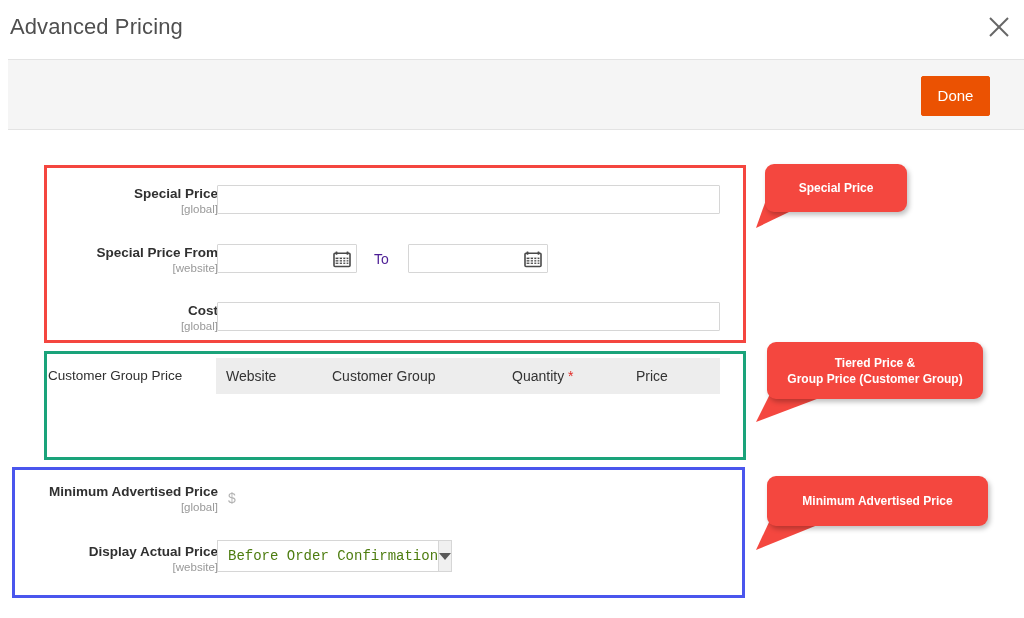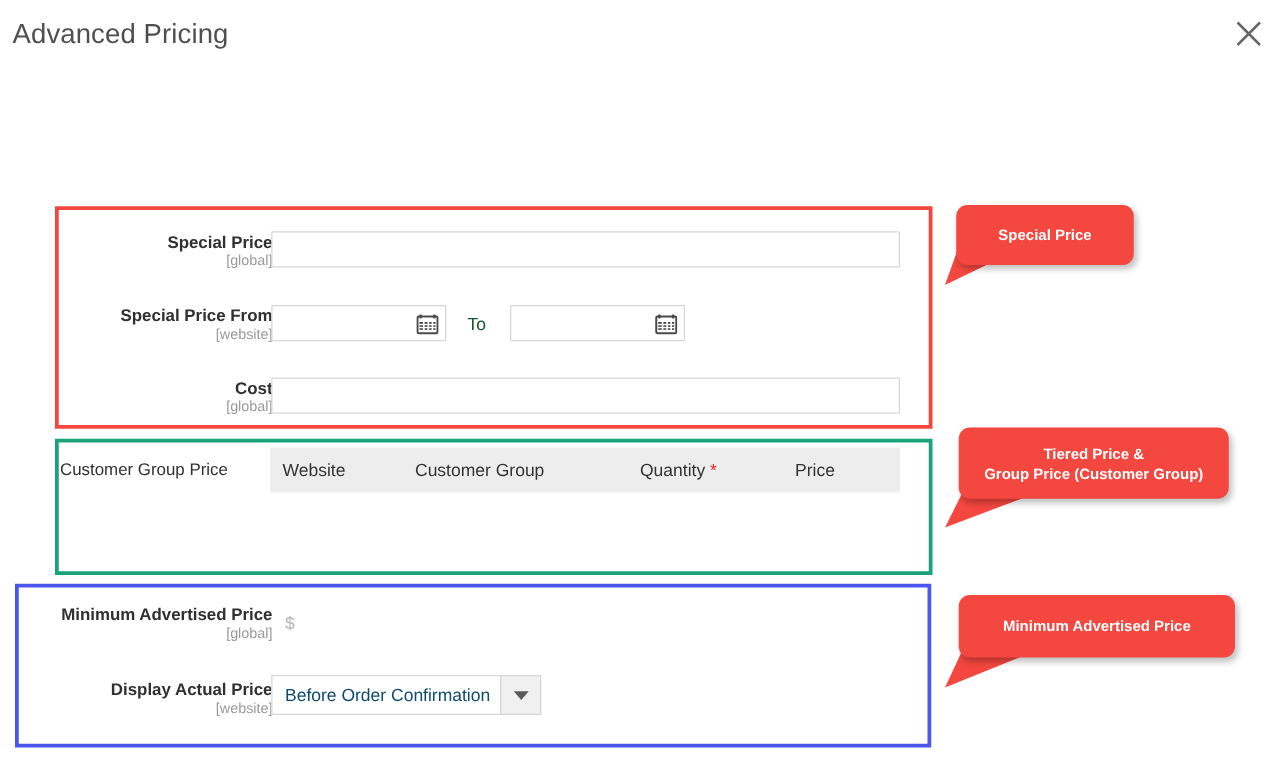--- a/index.html
+++ b/index.html
@@ -70,21 +70,21 @@
     width: 100%; height: 100%;
     border: 1px solid #d6d6d6; background:#fff; border-radius:1px;
     padding: 0 34px 0 9px; font-size: 14px; outline:none;
     font-family: "Liberation Sans", sans-serif;
   }
   .cal-icon {
     position: absolute; right: 6px; top: 50%; transform: translateY(-50%);
     width: 18px; height: 18px; cursor: pointer;
   }
   .to-text {
-    position: absolute; font-size: 14px; color: #14532d; text-align: center;
+    position: absolute; font-size: 14px; color: #4c1d95; text-align: center;
   }
 
   
   .cgp-table { position: absolute; }
   .cgp-head {
     position: absolute; left:0; top:0; right:0; height: 36px;
     background: #ededed;
   }
   .cgp-body {
     position: absolute; left:0; top:36px; right:0; bottom:0;
@@ -101,23 +101,24 @@
     font-size: 14px; color: #333; cursor: pointer;
     font-family: "Liberation Sans", sans-serif;
     padding: 0;
   }
 
   
   .select-wrap { position: absolute; display: flex; cursor: pointer; }
   .select-face {
     flex: 1 1 auto;
     border: 1px solid #d6d6d6; border-right: none;
-    background: #fff; font-size: 14px; color: #0c4a6e;
+    background: #fff; font-size: 14px; color: #4d7c0f;
     display: flex; align-items: center; padding-left: 10px;
     white-space: nowrap;
+    font-family: Liberation Mono, monospace;
   }
   .select-arrow {
     width: 33px;
     border: 1px solid #d6d6d6;
     background: #f0f0f0;
     display: flex; align-items: center; justify-content: center;
   }
   .tri-down {
     width: 0; height: 0;
     border-left: 6px solid transparent;
@@ -152,20 +153,23 @@
 
   <div class="modal-title">Advanced Pricing</div>
 
   <div class="close-btn">
     <svg width="30" height="30" viewBox="0 0 30 30" aria-hidden="true">
       <line x1="6" y1="6" x2="24" y2="24" stroke="#666" stroke-width="2"></line>
       <line x1="24" y1="6" x2="6" y2="24" stroke="#666" stroke-width="2"></line>
     </svg>
   </div>
 
+  <div class="toolbar">
+    <button class="done-btn">Done</button>
+  </div>
 
   <div class="label-block" style="right: 806px; top: 186px; width: 300px;">
     <div class="label-main">Special Price</div>
     <div class="label-scope">[global]</div>
   </div>
   <div class="prefix-dollar" style="left: 228px; top: 192px;">$</div>
   <input class="field-input" style="left: 217px; top: 185px; width: 503px; height: 29px; padding-left: 28px;" placeholder="">
 
   <div class="label-block" style="right: 806px; top: 245px; width: 300px;">
     <div class="label-main">Special Price From</div>

